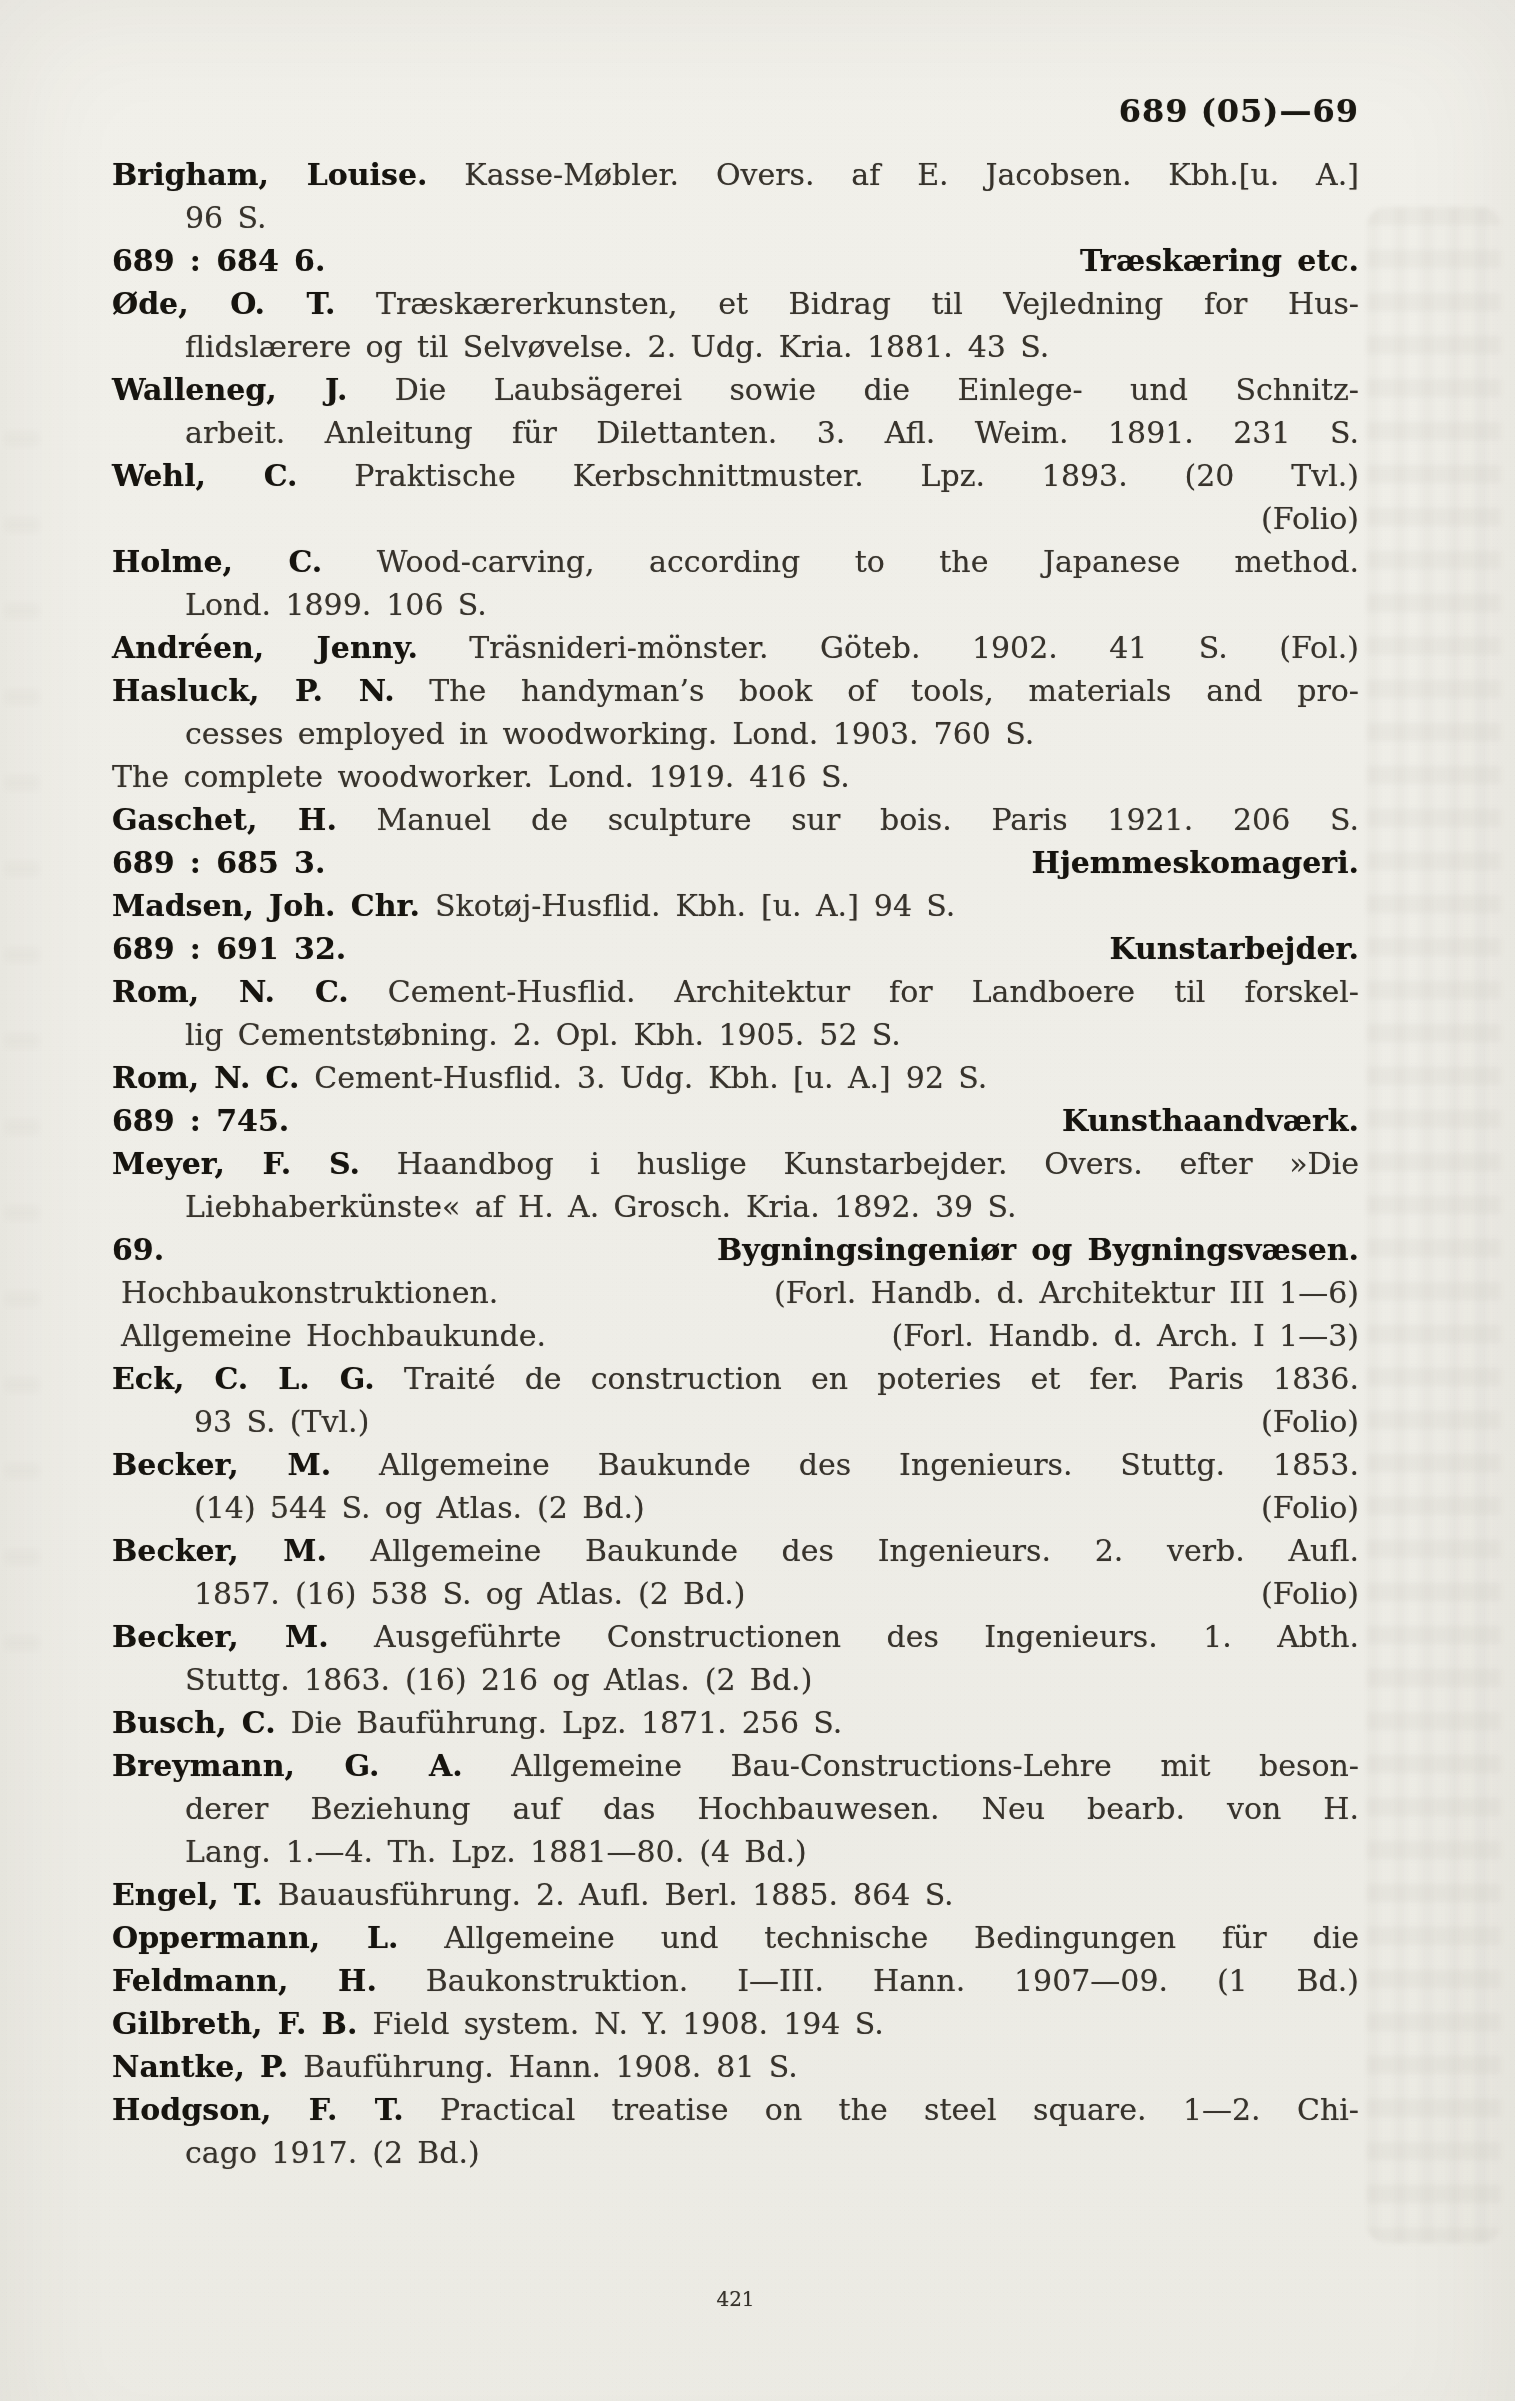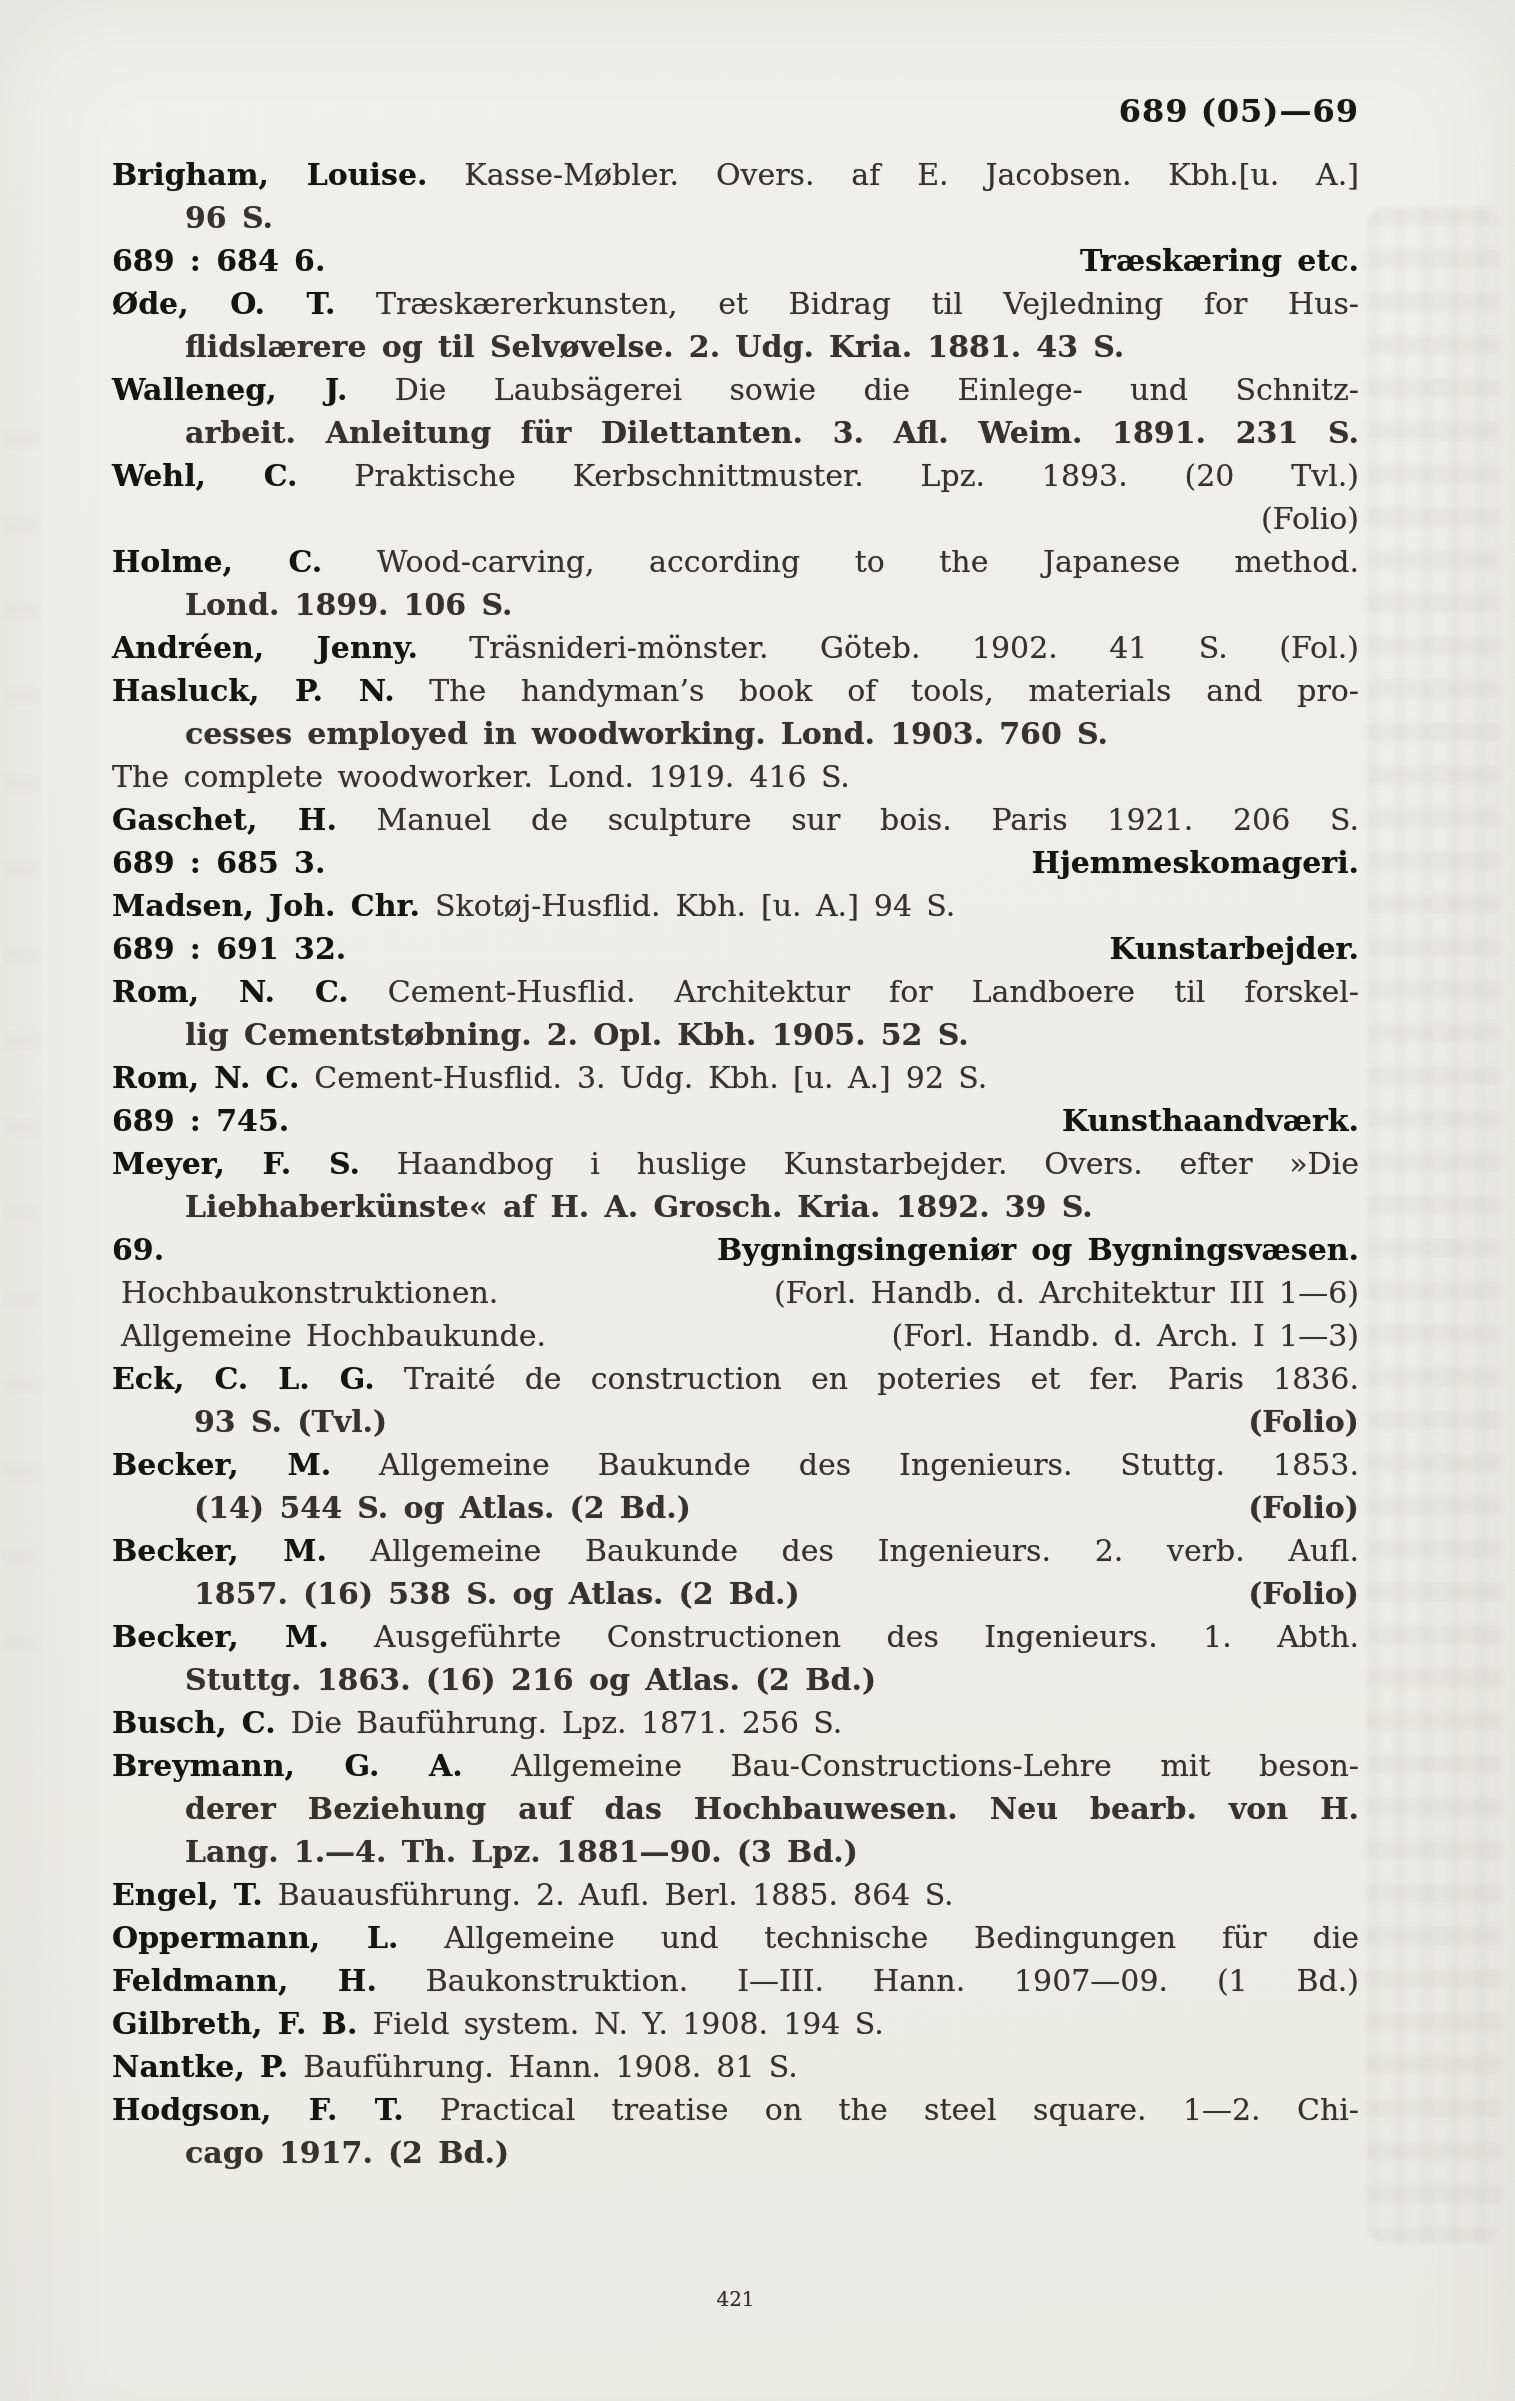--- a/index.html
+++ b/index.html
@@ -31,21 +31,21 @@
   .text-block {
     position: absolute; left: 112px; top: 153px; width: 1247px;
   }
   .line {
     font-size: 30px; line-height: 43px; height: 43px;
     white-space: nowrap;
     word-spacing: 0.16em;
     text-shadow: 0 0 0.8px rgba(55,50,42,0.5);
   }
   .line b { color: #16140f; font-weight: bold; text-align: right; }
-  .line.indent { padding-left: 73px; font-weight: bold; }
+  .line.indent { padding-left: 73px; }
   .line.just {
     white-space: normal;
     text-align: justify;
     text-align-last: justify;
     text-justify: inter-word;
   }
   .line.lr {
     display: flex;
     justify-content: space-between;
     white-space: nowrap;
@@ -152,21 +152,21 @@
       <div class="line just"><b>Becker, M.</b><span> Allgemeine Baukunde des Ingenieurs. 2. verb. Aufl.</span></div>
       <div class="line indent lr">
         <span><span>1857. (16) 538 S. og Atlas. (2 Bd.)</span></span>
         <span>(Folio)</span>
       </div>
       <div class="line just"><b>Becker, M.</b><span> Ausgeführte Constructionen des Ingenieurs. 1. Abth.</span></div>
       <div class="line indent"><span>Stuttg. 1863. (16) 216 og Atlas. (2 Bd.)</span></div>
       <div class="line"><b>Busch, C.</b><span> Die Bauführung. Lpz. 1871. 256 S.</span></div>
       <div class="line just"><b>Breymann, G. A.</b><span> Allgemeine Bau-Constructions-Lehre mit beson-</span></div>
       <div class="line indent just"><span>derer Beziehung auf das Hochbauwesen. Neu bearb. von H.</span></div>
-      <div class="line indent"><span>Lang. 1.—4. Th. Lpz. 1881—90. (3 Bd.)</span></div>
+      <div class="line indent"><span>Lang. 1.—4. Th. Lpz. 1881—80. (4 Bd.)</span></div>
       <div class="line"><b>Engel, T.</b><span> Bauausführung. 2. Aufl. Berl. 1885. 864 S.</span></div>
       <div class="line just"><b>Oppermann, L.</b><span> Allgemeine und technische Bedingungen für die</span></div>
       <div class="line just"><b>Feldmann, H.</b><span> Baukonstruktion. I—III. Hann. 1907—09. (1 Bd.)</span></div>
       <div class="line"><b>Gilbreth, F. B.</b><span> Field system. N. Y. 1908. 194 S.</span></div>
       <div class="line"><b>Nantke, P.</b><span> Bauführung. Hann. 1908. 81 S.</span></div>
       <div class="line just"><b>Hodgson, F. T.</b><span> Practical treatise on the steel square. 1—2. Chi-</span></div>
       <div class="line indent"><span>cago 1917. (2 Bd.)</span></div>
     </div>
   <div class="page-number">421</div>
 </div>

